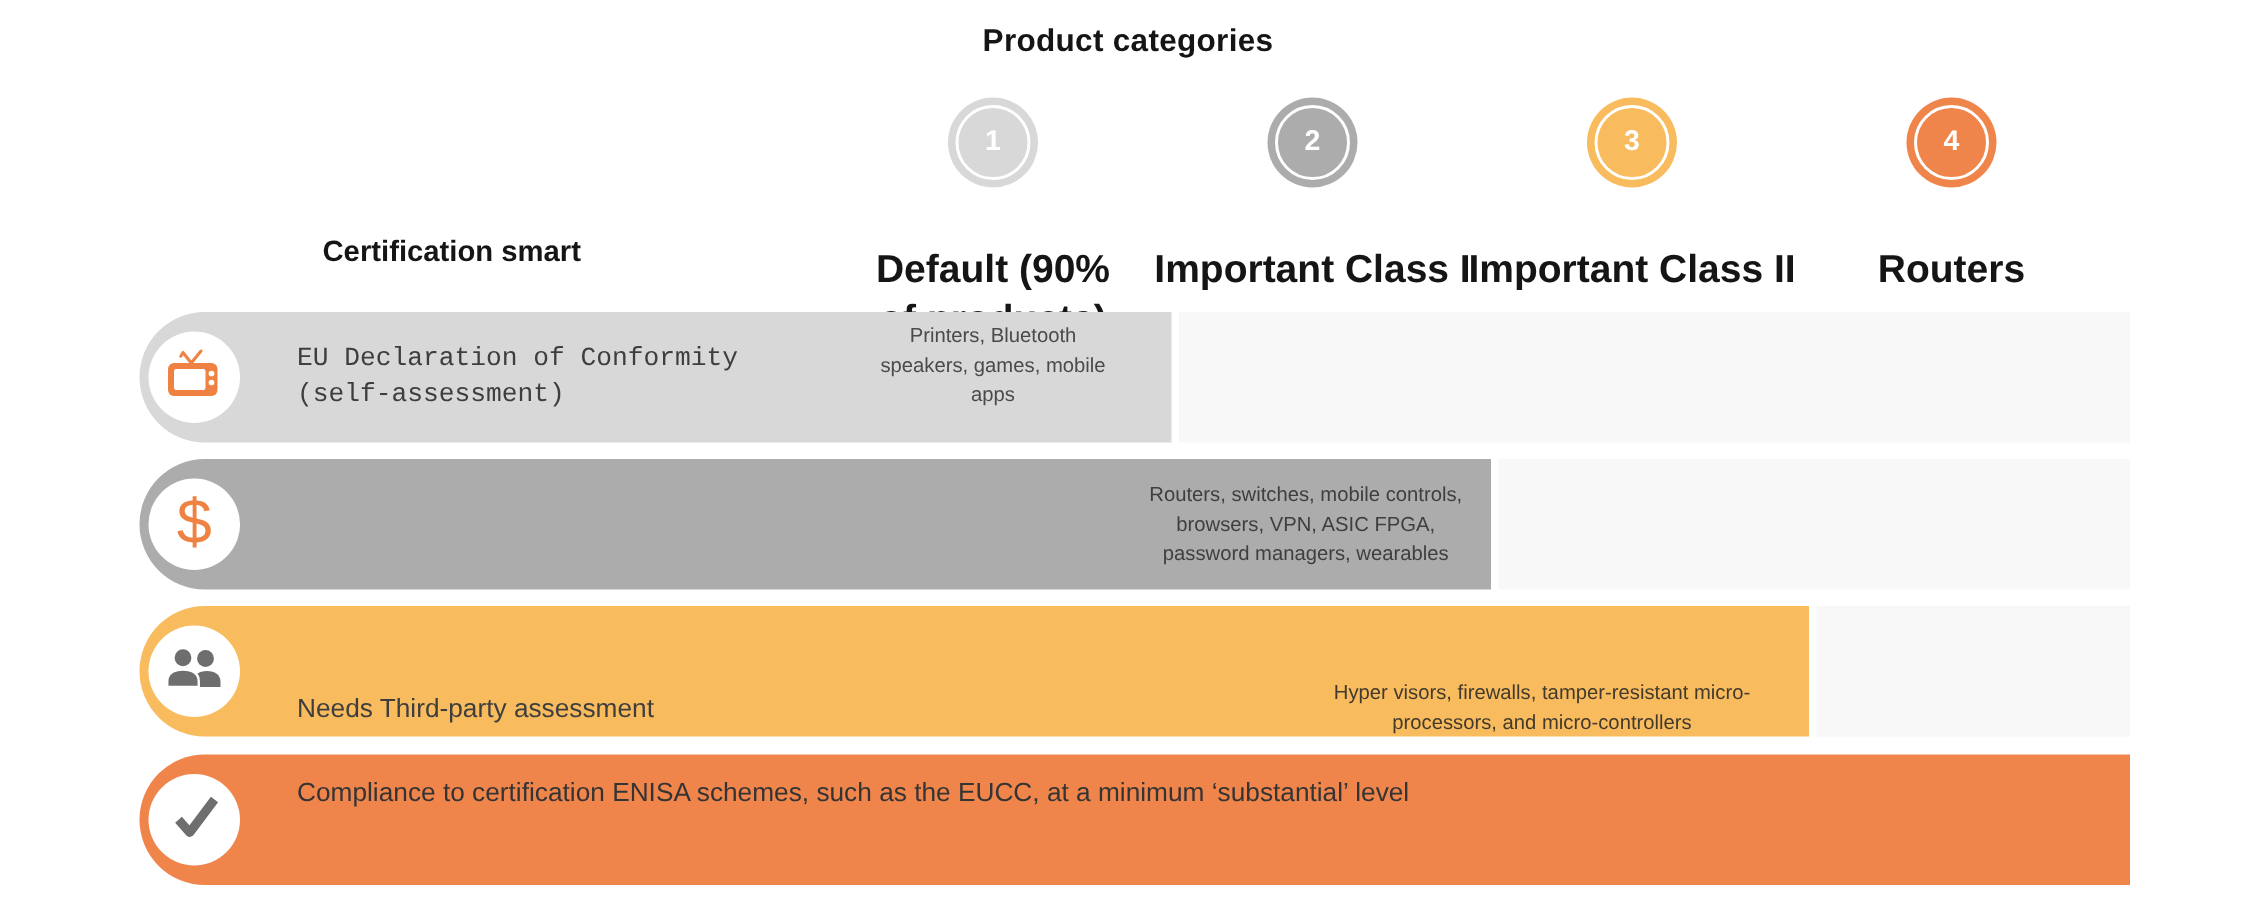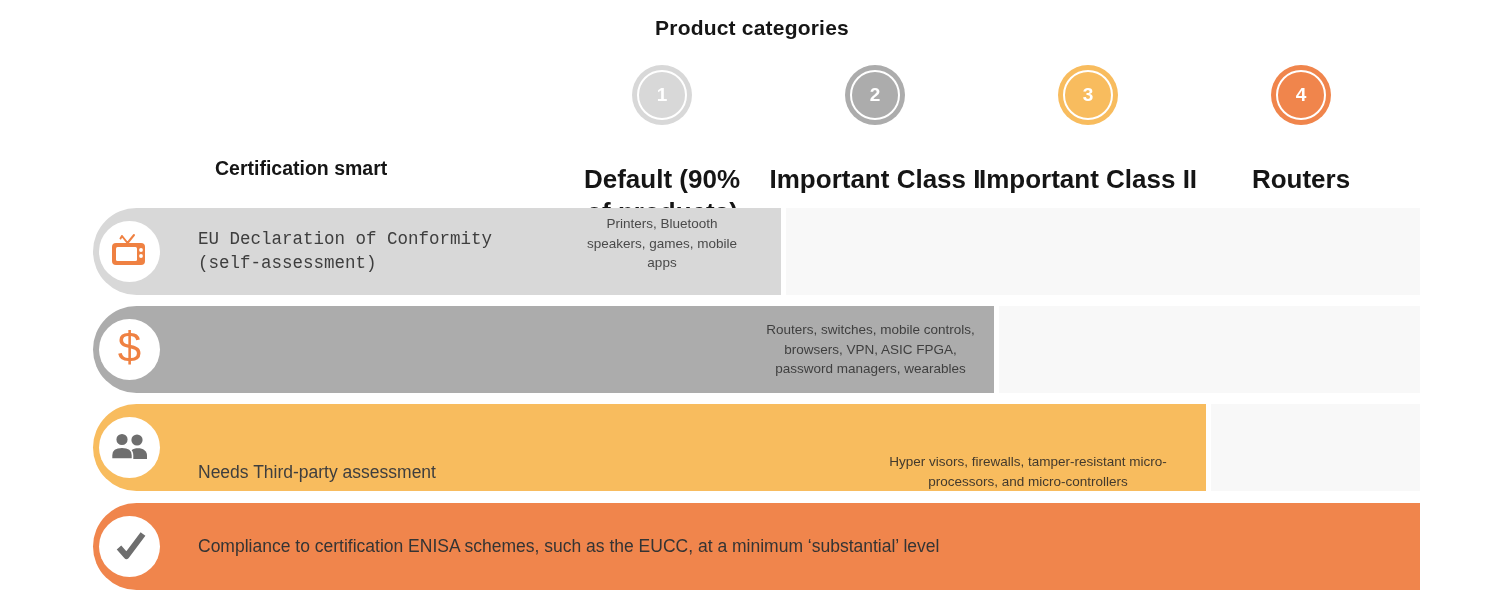--- a/index.html
+++ b/index.html
@@ -47,21 +47,21 @@
     border-radius:50%; display:flex; align-items:center; justify-content:center;
   }
   .ic1{top:221px;} .ic2{top:319px;} .ic3{top:417px;} .ic4{top:516px;}
   .rowlabel{
     position:absolute; left:198px; height:87px; display:flex; align-items:center;
     font-size:17.5px; color:#3E3E3E; line-height:1.32;
   }
   .rl1{top:208px; width:360px;font-family:Liberation Mono, monospace;}
   .rl2{top:306px; width:520px;}
   .rl3{top:418px; width:640px;margin-top:11px;}
-  .rl4{top:503px; width:850px; color:#343434;}
+  .rl4{top:485px; width:850px; color:#343434;}
   .products{
     position:absolute; height:87px; display:flex; align-items:center;
     justify-content:center; text-align:center; font-size:13.5px; color:#4A4A4A;
     line-height:1.45;
   }
   .pr1{top:200px; left:577px; width:170px;justify-content:center;}
   .pr2{top:306px; left:763px; width:215px; color:#3F3F3F;}
   .pr3{top:404px; left:878px; width:300px; color:#433A2D;margin-top:24px;}
   .pr4{top:503px; left:1067px; width:310px; color:#42332A;}
   .dollar-glyph{font-size:42px; color:#EF8142; font-weight:normal; line-height:1; margin-top:-3px;}

